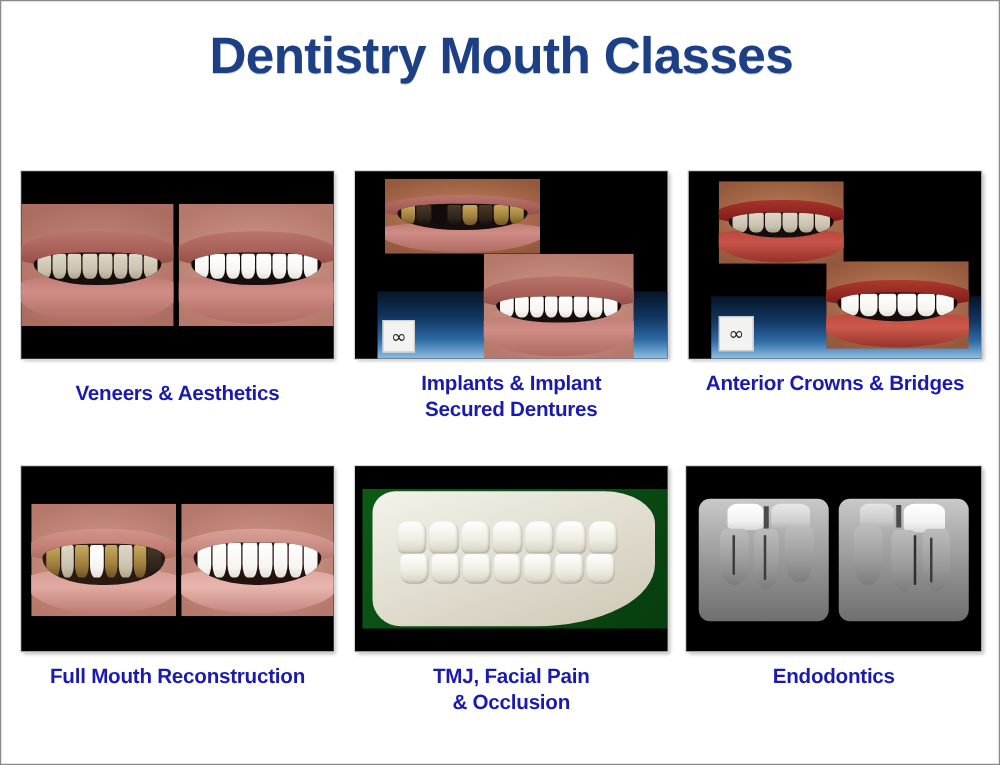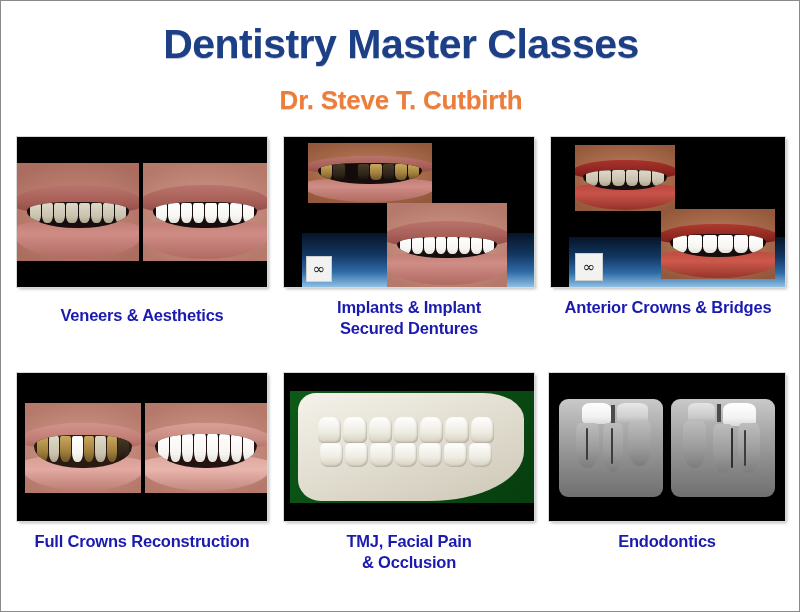--- a/index.html
+++ b/index.html
@@ -236,22 +236,21 @@
   .divider {
     position: absolute;
     background: #000;
   }
 </style>
 </head>
 <body>
 
 <div id="slide">
 
-  <div class="title">Dentistry Master Classes</div>
-  <div class="subtitle">Dr. Steve T. Cutbirth</div>
+  <div class="title">Dentistry Mouth Classes</div>
 
   <div class="card" style="left:16px; top:136px; width:250px;">
     <div class="thumb" style="width:250px; height:150px;">
 
       <div class="photo" style="left:0; top:26px; width:122px; height:98px;">
         <div class="smile">
           <div class="lip-upper"></div>
           <div class="lip-lower"></div>
           <div class="mouth-dark">
             <div class="teeth-row">
@@ -417,21 +416,21 @@
               <div class="tooth bright"></div>
                 <div class="tooth bright"></div>
                 <div class="tooth bright"></div>
               <div class="tooth bright"></div>
                 <div class="tooth bright"></div>
             </div>
           </div>
         </div>
       </div>
     </div>
-    <div class="caption" style="left:0; top:158px; width:250px;">Full Crowns Reconstruction</div>
+    <div class="caption" style="left:0; top:158px; width:250px;">Full Mouth Reconstruction</div>
   </div>
 
   <div class="card" style="left:283px; top:372px; width:250px;">
     <div class="thumb" style="width:250px; height:148px;">
       <div class="greenbg" style="left:6px; top:18px; width:244px; height:112px;"></div>
       <div class="bar" style="top:0; height:18px;"></div>
       <div class="bar" style="top:130px; height:18px;"></div>
 
       <div class="jaw" style="left:14px; top:20px; width:226px; height:108px; border-radius:8% 18% 42% 10% / 16% 24% 46% 20%;"></div>
       <div class="cast-teeth" style="left:34px; top:44px; width:176px; height:26px;">

